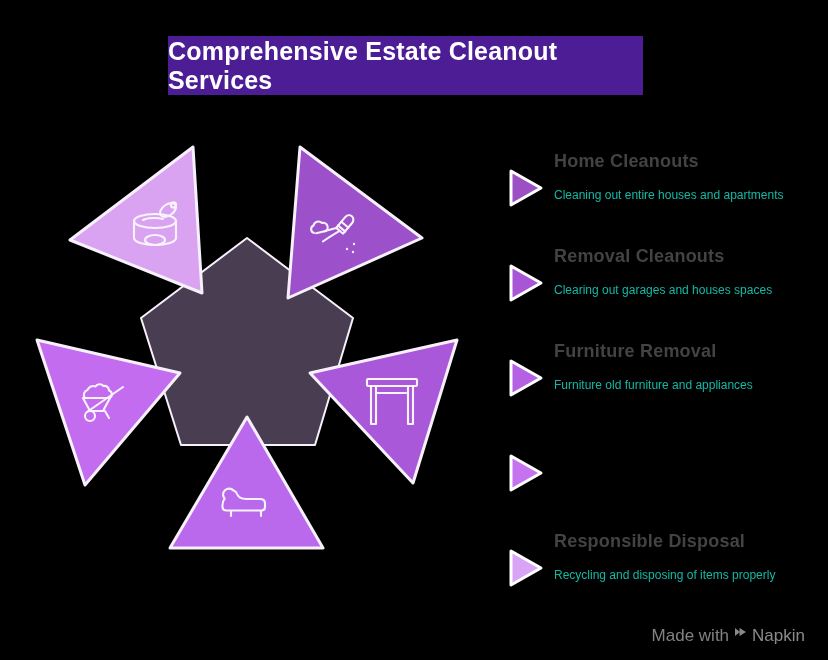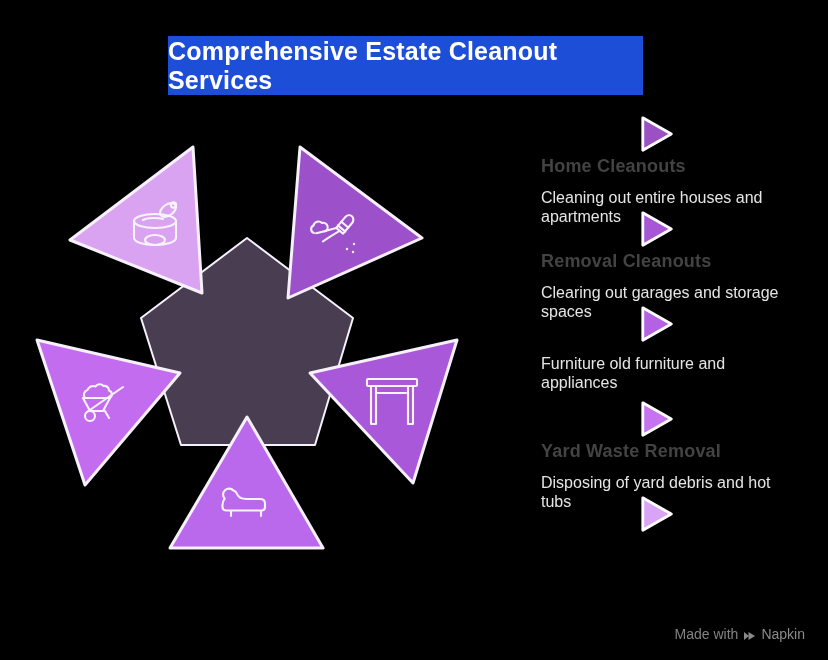--- a/index.html
+++ b/index.html
@@ -17,37 +17,37 @@
     margin:0;color:#ffffff;font-size:25px;font-weight:bold;letter-spacing:.2px;
   }
   
   .diagram{position:absolute;left:0;top:0;width:828px;height:660px;}
   .diagram polygon{stroke:#f6f0fa;}
   .diagram .tri{stroke-width:3;stroke-linejoin:round;}
   .diagram .penta{stroke-width:2;stroke-linejoin:round;}
   .icon-art{fill:none;stroke:#f8f3fc;stroke-width:2.1;stroke-linecap:round;stroke-linejoin:round;}
   
   .svc-list{position:absolute;left:508px;top:113px;width:300px;}
-  .svc-item{display:flex;align-items:center;height:95px;box-sizing:border-box;flex-direction:column;}
+  .svc-item{display:flex;align-items:flex-end;height:95px;box-sizing:border-box;}
   .bullet{flex:0 0 38px;margin-top:2px;}
   .svc-text{padding-left:8px;width:242px;}
   .svc-title{margin:3px 0 0 0;font-size:18px;font-weight:bold;color:#434343;letter-spacing:.2px;}
-  .svc-desc{margin:11px 0 0 0;font-size:16px;line-height:19px;color:#e5e5e5;width:238px;}
+  .svc-desc{margin:11px 0 0 0;font-size:12px;line-height:25px;color:#14b8a6;width:238px;}
   
   .footer{
-    position:absolute;right:23px;top:626px;display:flex;align-items:flex-end;gap:5px;
-    color:#828282;font-size:14px;
+    position:absolute;right:23px;top:626px;display:flex;align-items:flex-start;gap:5px;
+    color:#828282;font-size:17px;
   }
   .napkin-logo{display:inline-block;}
   .brand{font-weight:normal;color:#8a8a8a;}
 </style>
 </head>
 <body>
 
-<div class="banner" style="background-color: #1d4ed8;">
+<div class="banner" style="background-color: #4c1d95;">
   <h1>Comprehensive Estate Cleanout Services</h1>
 </div>
 
 <svg class="diagram" viewBox="0 0 828 660" xmlns="http://www.w3.org/2000/svg">
 
   <polygon class="penta" points="247,238 353,318 315,445 181,445 141,318" fill="#493d52"></polygon>
 
   <polygon class="tri" points="193,147 70,240 202,293" fill="#daa3f2"></polygon>
   <g class="icon-art" transform="translate(155,228)">
     <ellipse cx="0" cy="-7" rx="21" ry="7"></ellipse>
@@ -109,47 +109,48 @@
       <p class="svc-desc">Cleaning out entire houses and apartments</p>
     </div>
   </div>
 
   <div class="svc-item">
     <svg class="bullet" width="38" height="40" viewBox="0 0 38 40">
       <polygon points="3,3 33,20 3,37" stroke="#ffffff" stroke-width="3" stroke-linejoin="round" fill="#a757d6"></polygon>
     </svg>
     <div class="svc-text">
       <p class="svc-title">Removal Cleanouts</p>
-      <p class="svc-desc">Clearing out garages and storage spaces</p>
+      <p class="svc-desc">Clearing out garages and houses spaces</p>
     </div>
   </div>
 
   <div class="svc-item">
     <svg class="bullet" width="38" height="40" viewBox="0 0 38 40">
       <polygon points="3,3 33,20 3,37" stroke="#ffffff" stroke-width="3" stroke-linejoin="round" fill="#b561e4"></polygon>
     </svg>
     <div class="svc-text">
+      <p class="svc-title">Furniture Removal</p>
       <p class="svc-desc">Furniture old furniture and appliances</p>
     </div>
   </div>
 
   <div class="svc-item">
     <svg class="bullet" width="38" height="40" viewBox="0 0 38 40">
       <polygon points="3,3 33,20 3,37" stroke="#ffffff" stroke-width="3" stroke-linejoin="round" fill="#c673f0"></polygon>
     </svg>
-    <div class="svc-text">
-      <p class="svc-title">Yard Waste Removal</p>
-      <p class="svc-desc">Disposing of yard debris and hot tubs</p>
-    </div>
   </div>
 
   <div class="svc-item">
     <svg class="bullet" width="38" height="40" viewBox="0 0 38 40">
       <polygon points="3,3 33,20 3,37" stroke="#ffffff" stroke-width="3" stroke-linejoin="round" fill="#daa4f6"></polygon>
     </svg>
+    <div class="svc-text">
+      <p class="svc-title">Responsible Disposal</p>
+      <p class="svc-desc">Recycling and disposing of items properly</p>
+    </div>
   </div>
 
 </div>
 
 <div class="footer">
   <span>Made with</span>
   <svg class="napkin-logo" width="13" height="12" viewBox="0 0 13 12">
     <path d="M1,2 L6,6 L1,10 Z" fill="#8a8a8a"></path>
     <path d="M5.5,2 L12,6 L5.5,10 Z" fill="#8a8a8a"></path>
   </svg>

